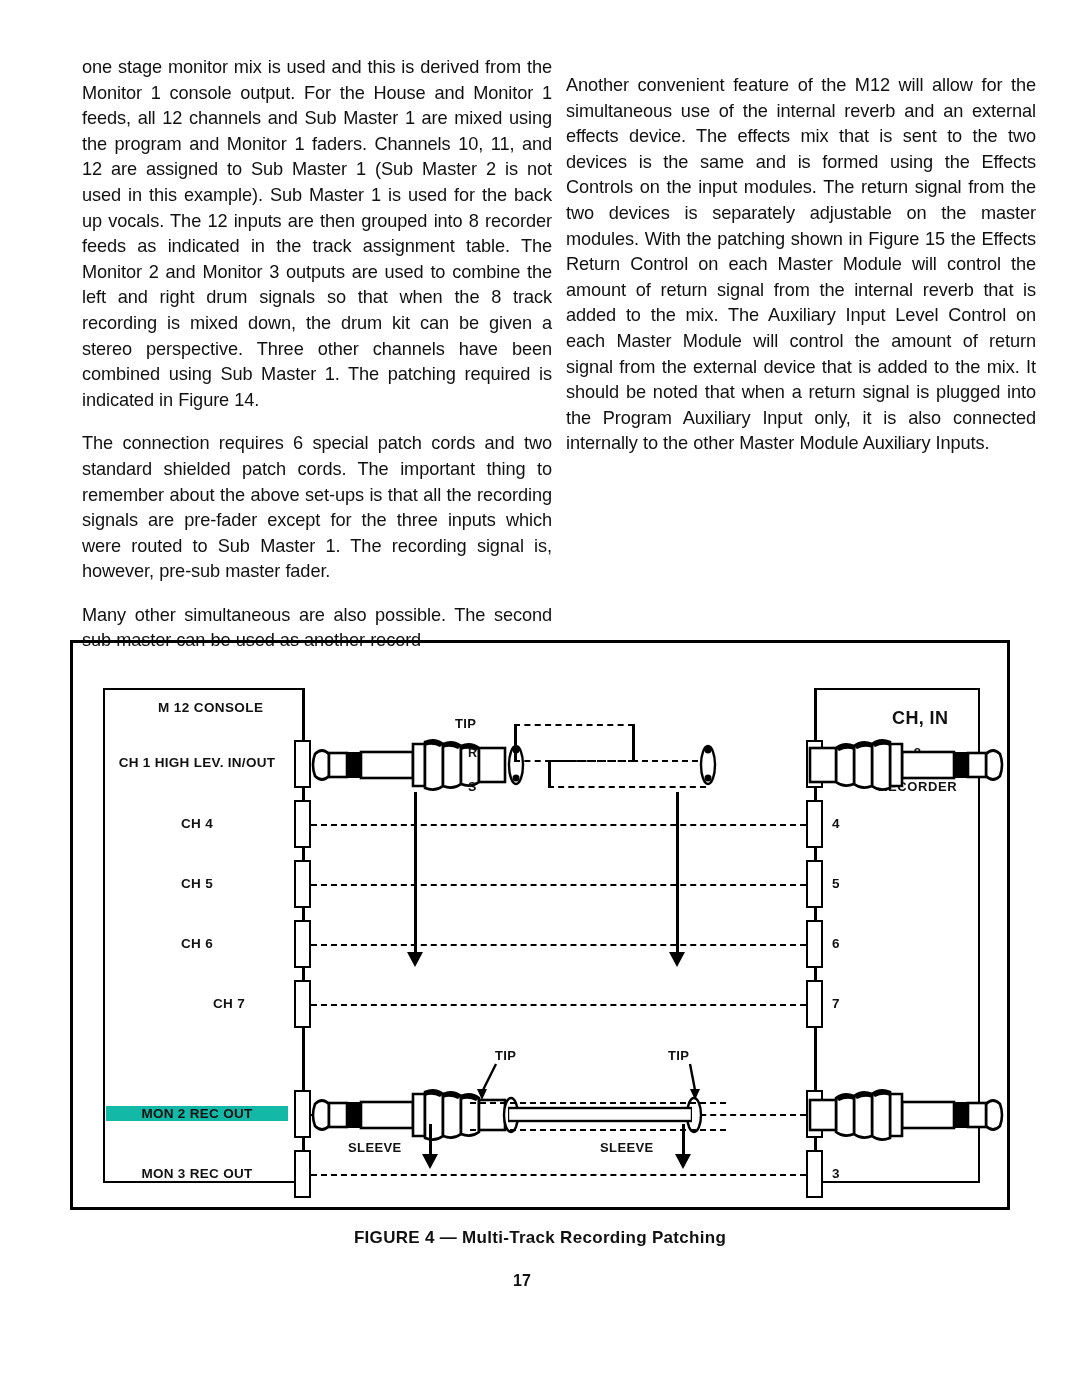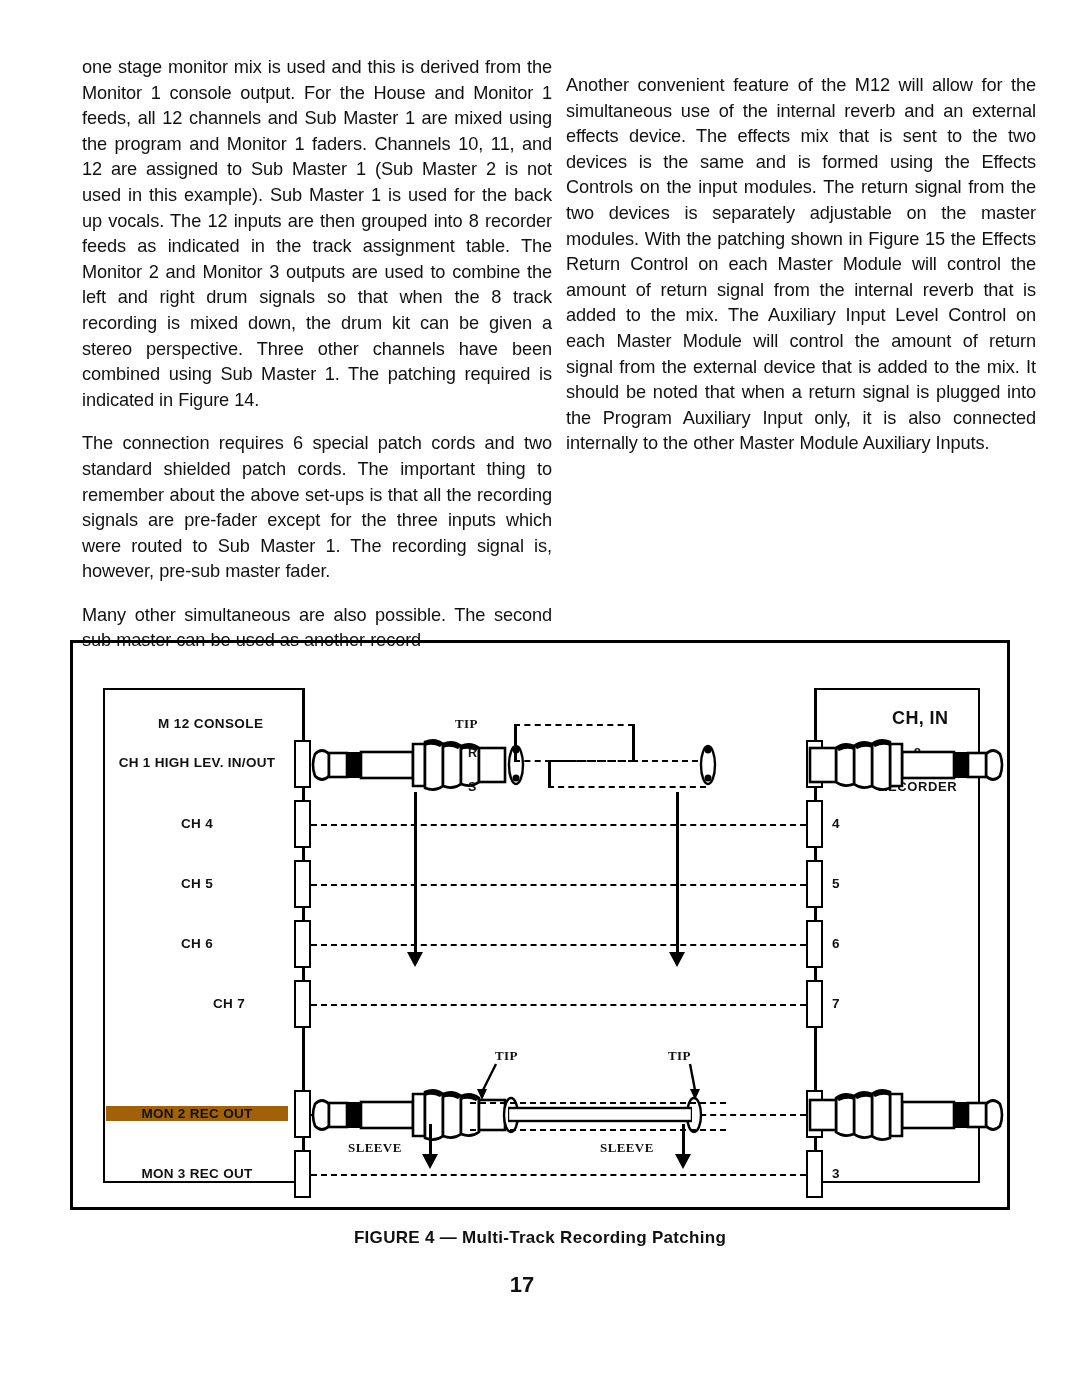--- a/index.html
+++ b/index.html
@@ -88,21 +88,21 @@
     border-left: none;
   }
 
   .box-title {
     position: absolute;
     font-size: 13.5px;
     font-weight: bold;
     letter-spacing: 0.4px;
     white-space: nowrap;
   }
-  .console-title { left: 60px; top: 76px; padding-left: 28px; }
+  .console-title { left: 60px; top: 60px; padding-left: 28px; }
   .recorder-head { left: 802px; top: 68px; font-size: 18px; margin-left: 20px; }
   .recorder-name {
     left: 808px; top: 104px;
     text-align: center;
     line-height: 17px;
     font-size: 13px;
     letter-spacing: 0.6px;
   }
 
   
@@ -158,21 +158,20 @@
   
   .plug { position: absolute; }
   .plug svg { display: block; }
 
   .tiny-label {
     position: absolute;
     font-size: 13px;
     font-weight: bold;
     letter-spacing: 0.4px;
     white-space: nowrap;
-    font-family: Liberation Serif, serif;
   }
   .boxed-letter {
     position: absolute;
     font-size: 12.5px;
     font-weight: bold;
     white-space: nowrap;
   }
 
   
   .caption {
@@ -182,21 +181,21 @@
     text-align: center;
     font-size: 17px;
     font-weight: bold;
     letter-spacing: 0.3px;
   }
   .folio {
     position: absolute;
     left: 0; top: 1272px;
     width: 1044px;
     text-align: center;
-    font-size: 22px;
+    font-size: 16px;
     font-weight: bold;
   }
 </style>
 </head>
 <body>
 
 <div class="page">
 
   <div class="col col-left">
     <p class="para">one stage monitor mix is used and this is derived from the Monitor 1 console output. For the House and Monitor 1 feeds, all 12 channels and Sub Master 1 are mixed using the program and Monitor 1 faders. Channels 10, 11, and 12 are assigned to Sub Master 1 (Sub Master 2 is not used in this example). Sub Master 1 is used for the back up vocals. The 12 inputs are then grouped into 8 recorder feeds as indicated in the track assignment table. The Monitor 2 and Monitor 3 outputs are used to combine the left and right drum signals so that when the 8 track recording is mixed down, the drum kit can be given a stereo perspective. Three other channels have been combined using Sub Master 1. The patching required is indicated in Figure 14.</p>
@@ -363,21 +362,21 @@
 
     <div class="jack jack-left" style="top:510px; height:48px;"></div>
     <div class="jack-label jl-left" style="left:36px; top:526px; width:182px;">MON 3 REC OUT</div>
 
     <div class="jack jack-left" style="top:450px; height:48px;"></div>
 
     <div class="jack jack-right" style="top:510px; height:48px;"></div>
     <div class="jack-label jl-right" style="left:762px; top:526px;">3</div>
 
     <div class="jack jack-left" style="top:450px; height:48px;"></div>
-    <div class="jack-label jl-left" style="left:36px; top:466px; width:182px; background:#a16207;">MON 2 REC OUT</div>
+    <div class="jack-label jl-left" style="left:36px; top:466px; width:182px; background:#14b8a6;">MON 2 REC OUT</div>
 
     <div class="jack jack-right" style="top:450px; height:48px;"></div>
     <div class="jack-label jl-right" style="left:762px; top:466px; background:#fff;">2</div>
 
     <div class="dash-line" style="left:241px; top:534px; width:495px;"></div>
 
     <div class="plug" style="left:241px; top:446px;">
       <svg width="196" height="58" viewBox="0 0 196 58">
         <path d="M4 18 q-4 11 0 22 q7 7 14 0 l0 -22 q-7 -7 -14 0 z" fill="#fff" stroke="#000" stroke-width="2.6"></path>
         <rect x="18" y="17" width="18" height="24" fill="#fff" stroke="#000" stroke-width="2.6"></rect>

